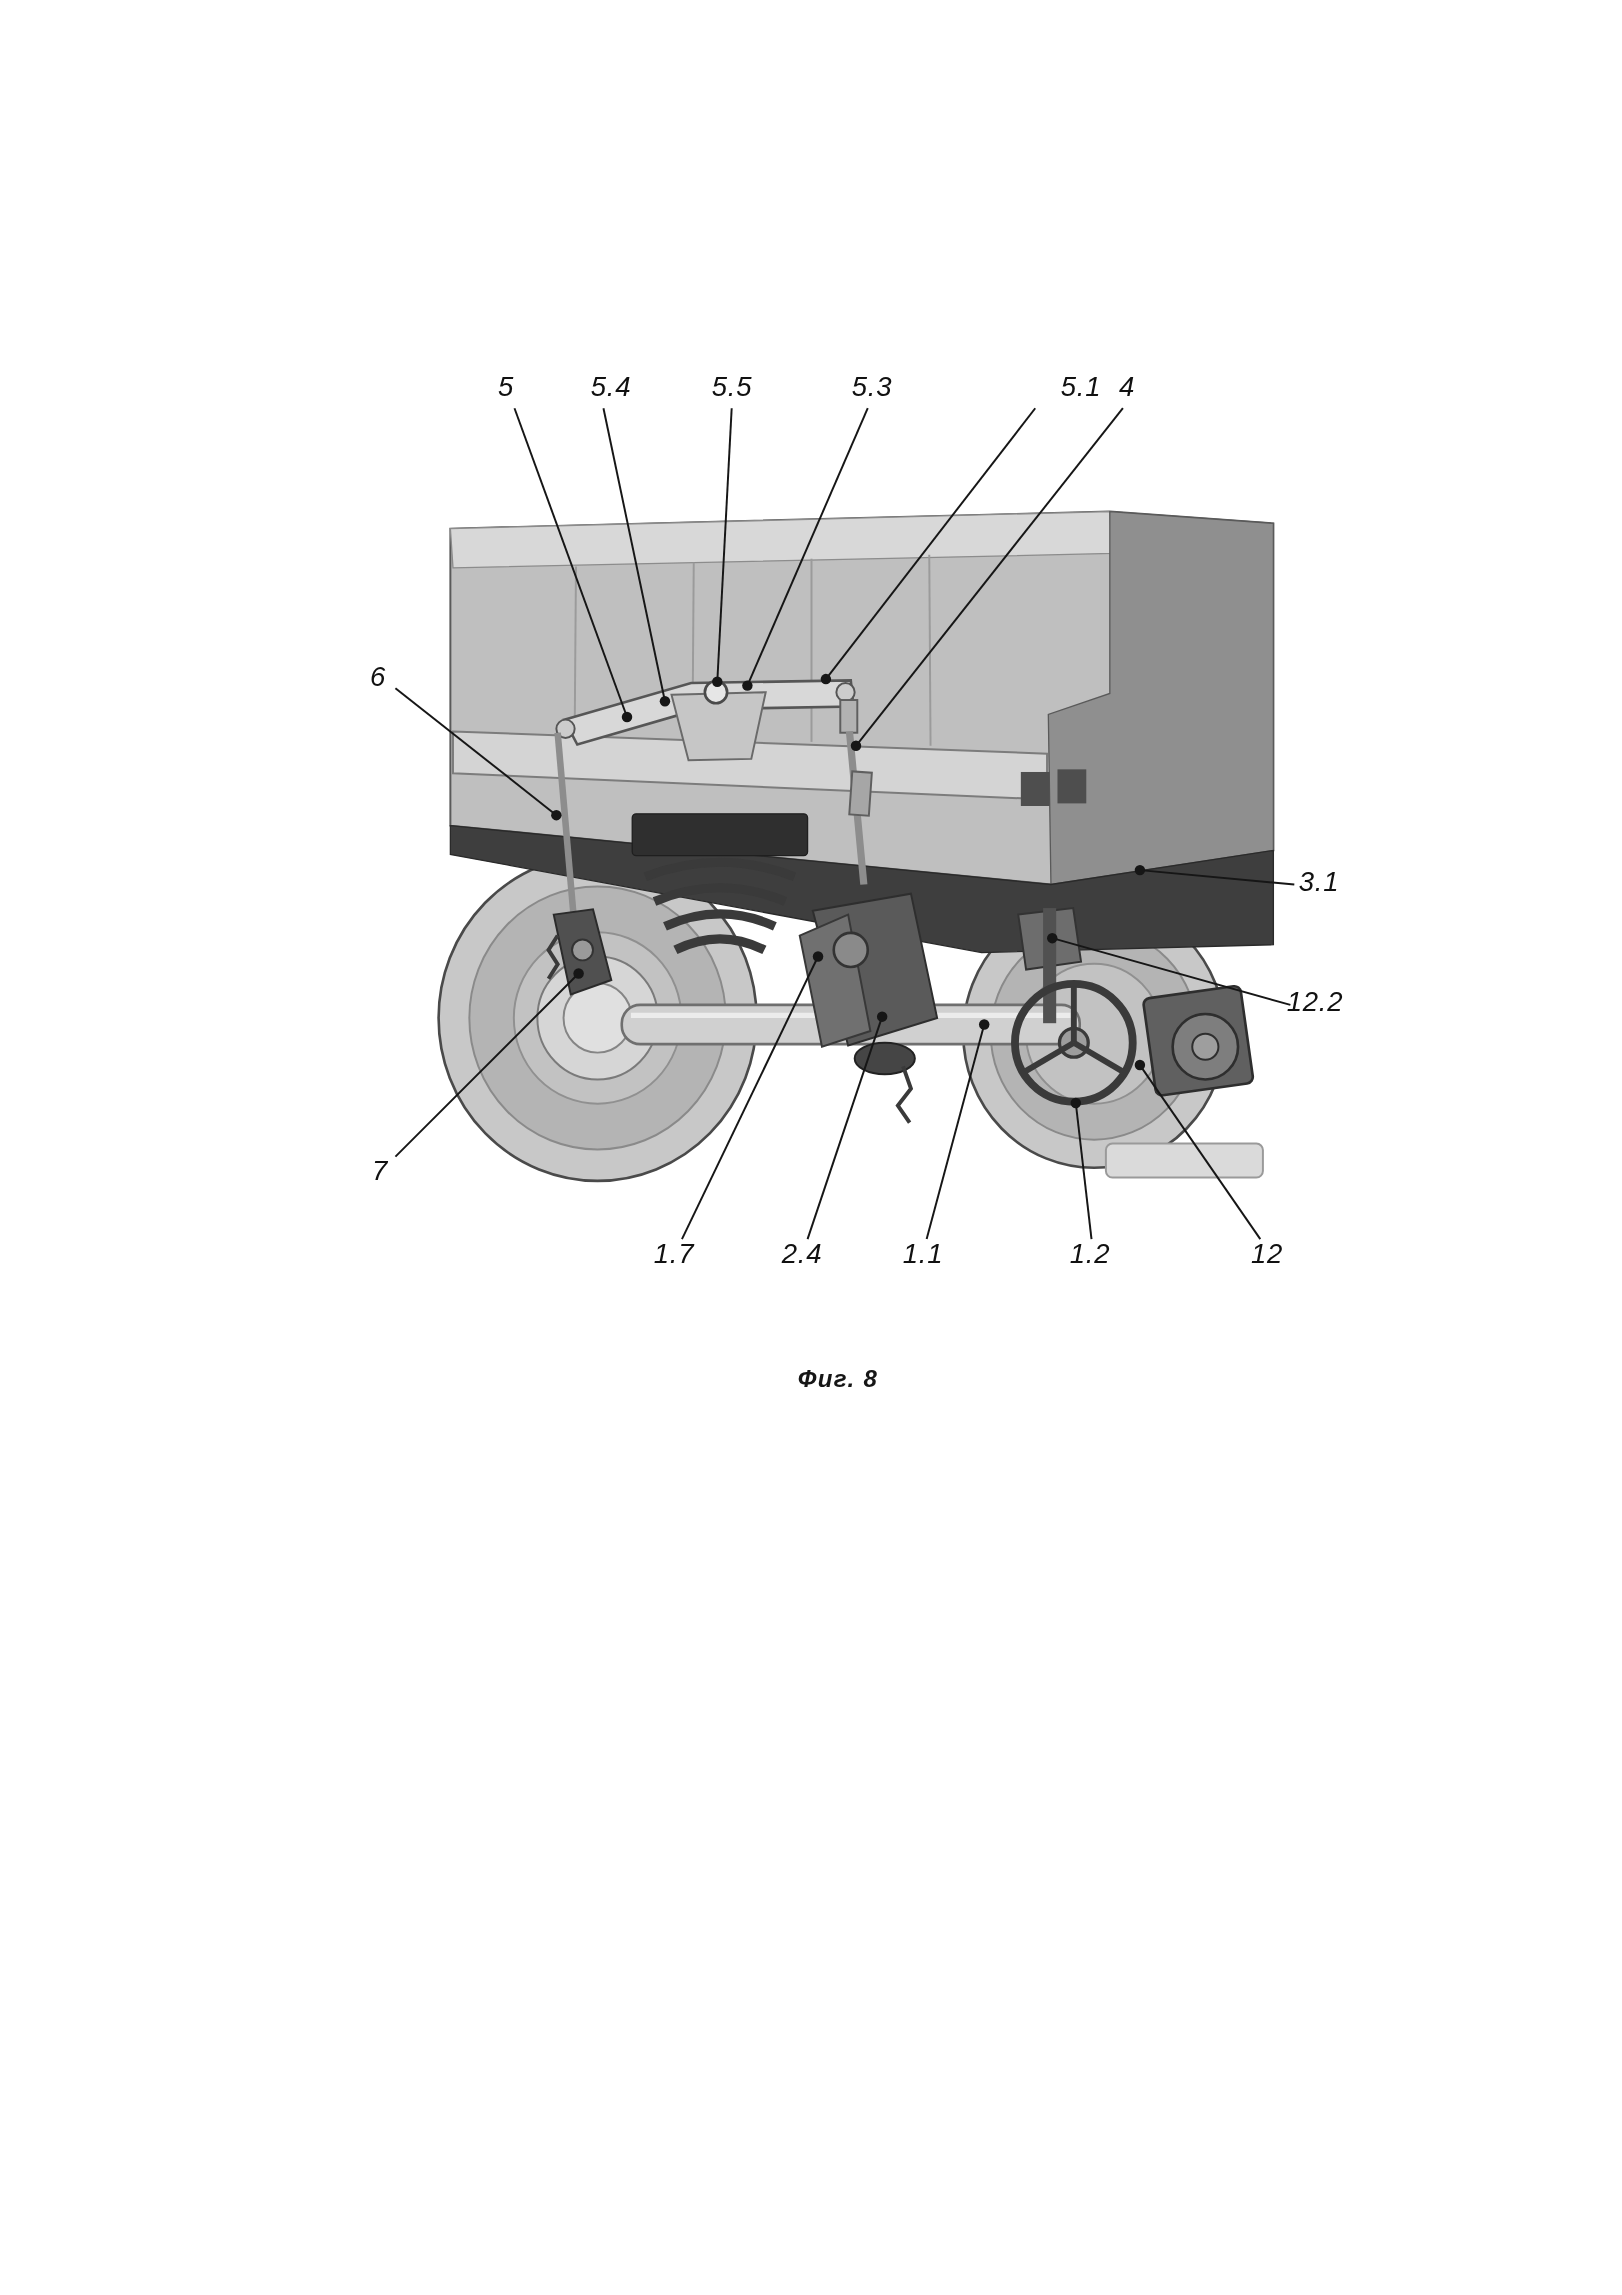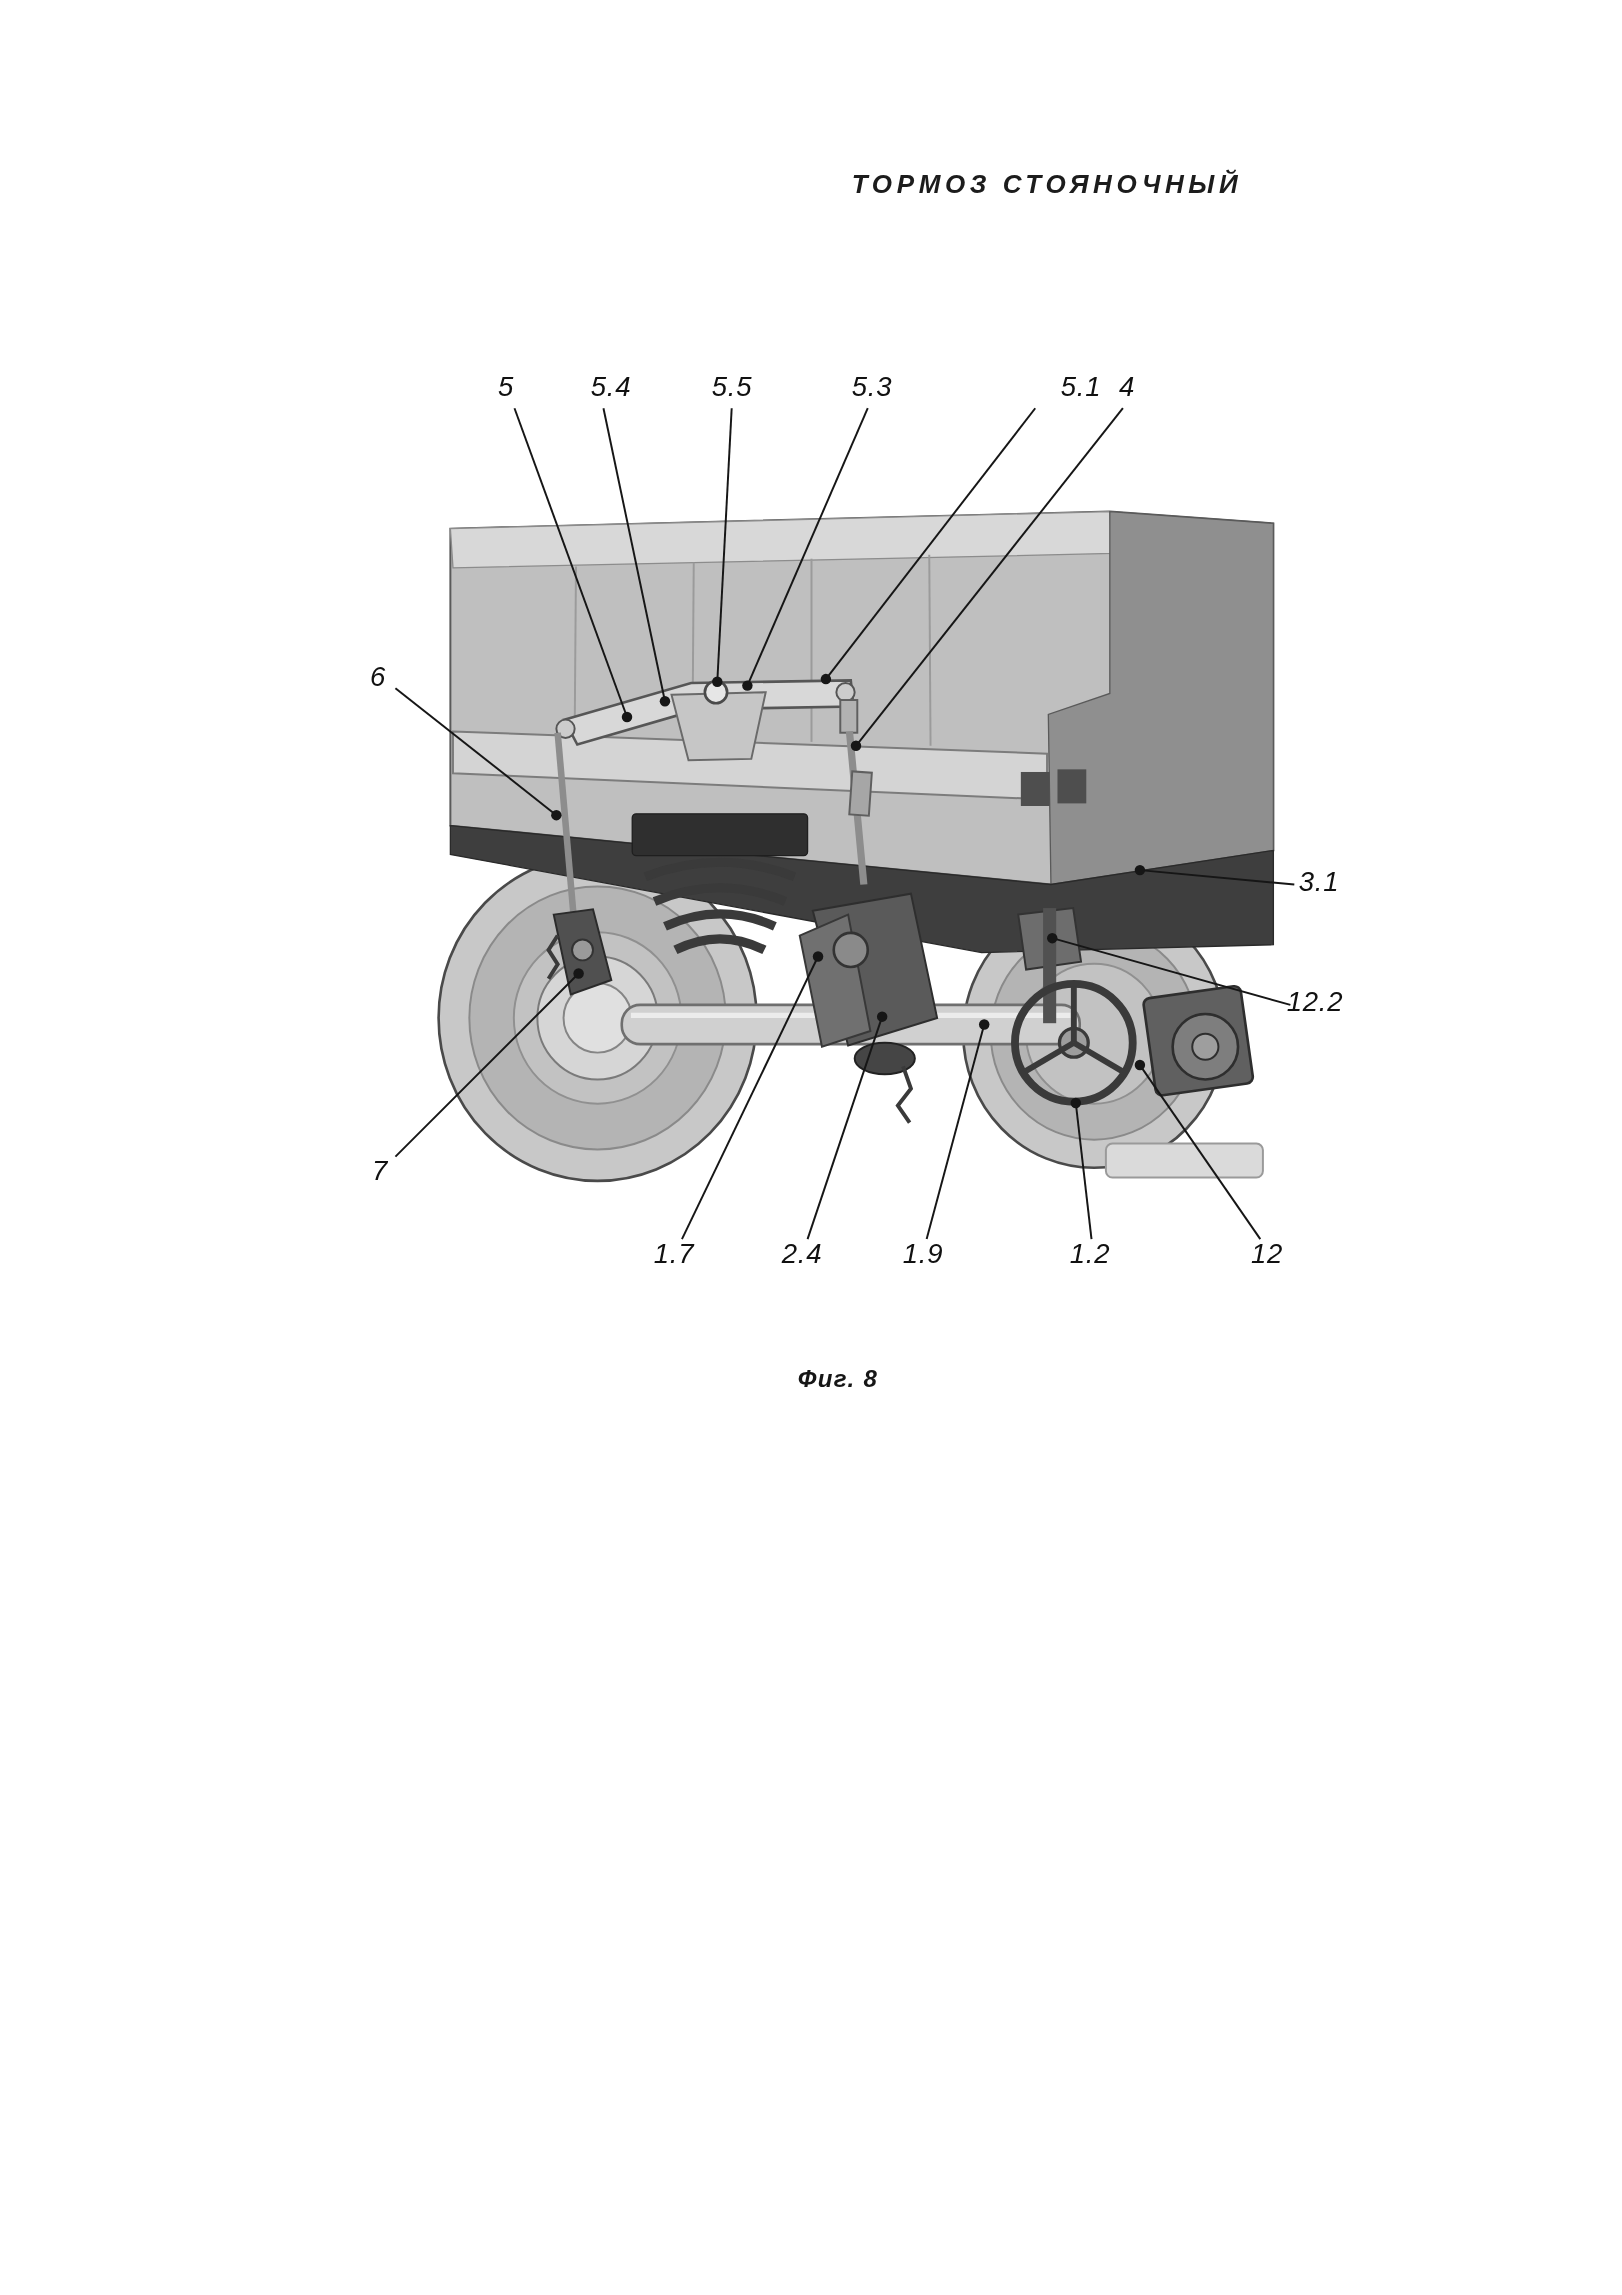--- a/index.html
+++ b/index.html
@@ -59,21 +59,20 @@
     color: #161616;
     letter-spacing: 1.3px;
   }
 </style>
 </head>
 <body>
 
 <div class="page">
 
   <header class="doc-title">
-    <div>ТОРМОЗ СТОЯНОЧНЫЙ</div>
   </header>
 
   <svg class="figure-svg" viewBox="0 0 2480 3508" aria-hidden="true">
 
     <g>
       <ellipse cx="913" cy="1556" rx="243" ry="249" fill="#c8c8c8" stroke="#4a4a4a" stroke-width="4"></ellipse>
       <ellipse cx="913" cy="1556" rx="196" ry="201" fill="#b4b4b4" stroke="#8a8a8a" stroke-width="3"></ellipse>
       <ellipse cx="913" cy="1556" rx="128" ry="131" fill="#c2c2c2" stroke="#909090" stroke-width="3"></ellipse>
       <ellipse cx="913" cy="1556" rx="92" ry="94" fill="#d6d6d6" stroke="#7a7a7a" stroke-width="3"></ellipse>
       <ellipse cx="913" cy="1556" rx="52" ry="53" fill="#e0e0e0" stroke="#858585" stroke-width="3"></ellipse>
@@ -198,20 +197,20 @@
   <div class="ref-label" style="left:732px; top:387px;">5.5</div>
   <div class="ref-label" style="left:872px; top:387px;">5.3</div>
   <div class="ref-label" style="left:1081px; top:387px;">5.1</div>
   <div class="ref-label" style="left:1127px; top:387px;">4</div>
   <div class="ref-label" style="left:378px;  top:677px;">6</div>
   <div class="ref-label" style="left:1319px; top:882px;">3.1</div>
   <div class="ref-label" style="left:1315px; top:1002px;">12.2</div>
   <div class="ref-label" style="left:380px;  top:1171px;">7</div>
   <div class="ref-label" style="left:674px; top:1254px;">1.7</div>
   <div class="ref-label" style="left:802px; top:1254px;">2.4</div>
-  <div class="ref-label" style="left:923px; top:1254px;">1.9</div>
+  <div class="ref-label" style="left:923px; top:1254px;">1.1</div>
   <div class="ref-label" style="left:1090px; top:1254px;">1.2</div>
   <div class="ref-label" style="left:1267px; top:1254px;">12</div>
 
   <div class="fig-caption">Фиг. 8</div>
 
 </div>
 
 
 </body></html>

